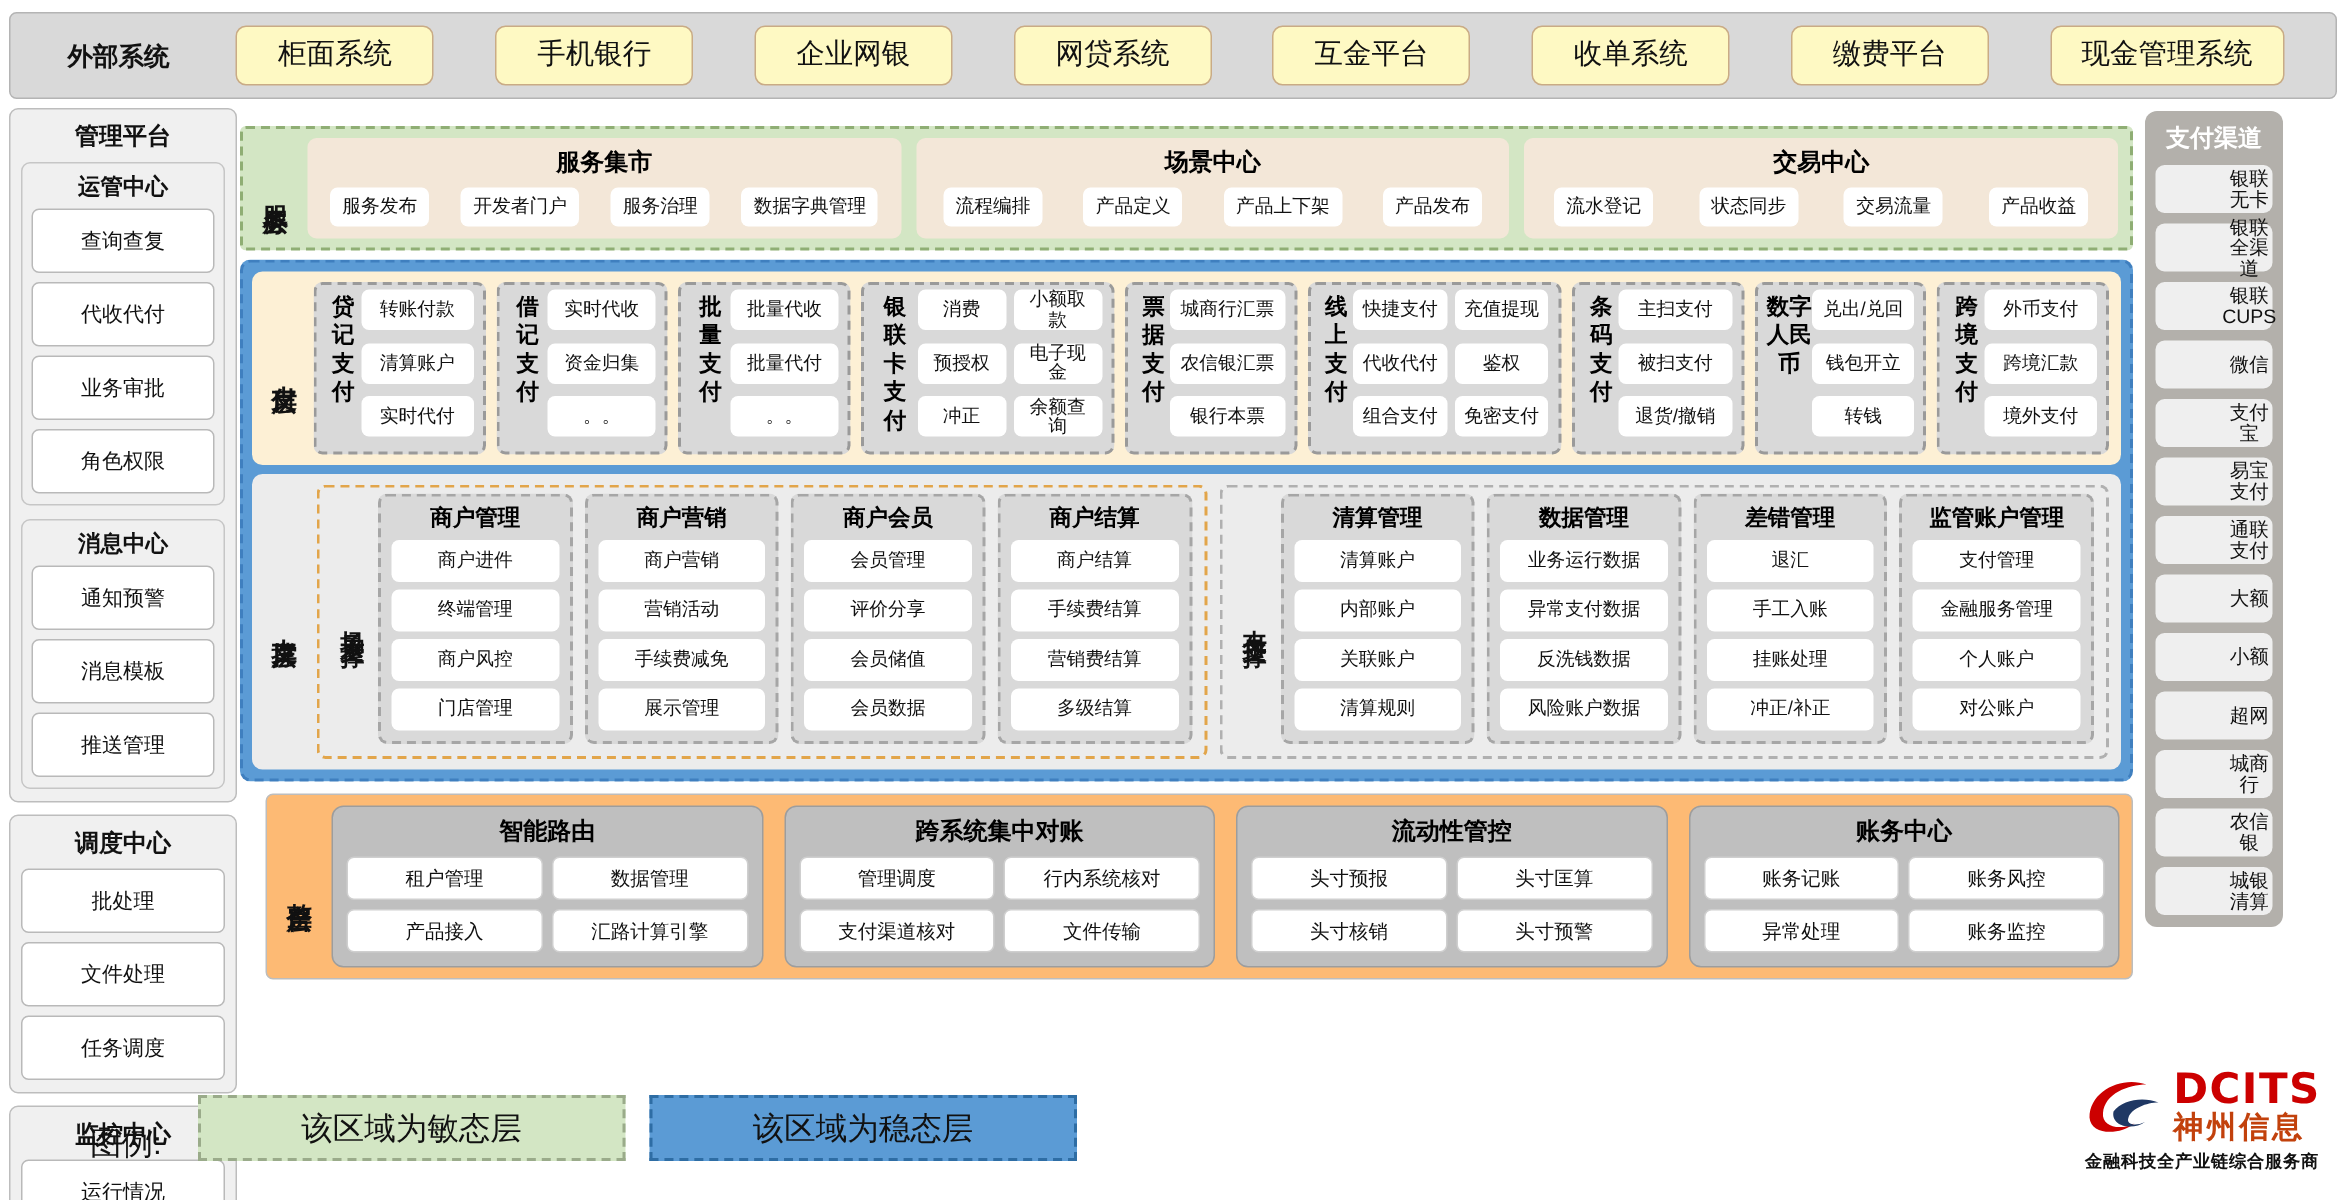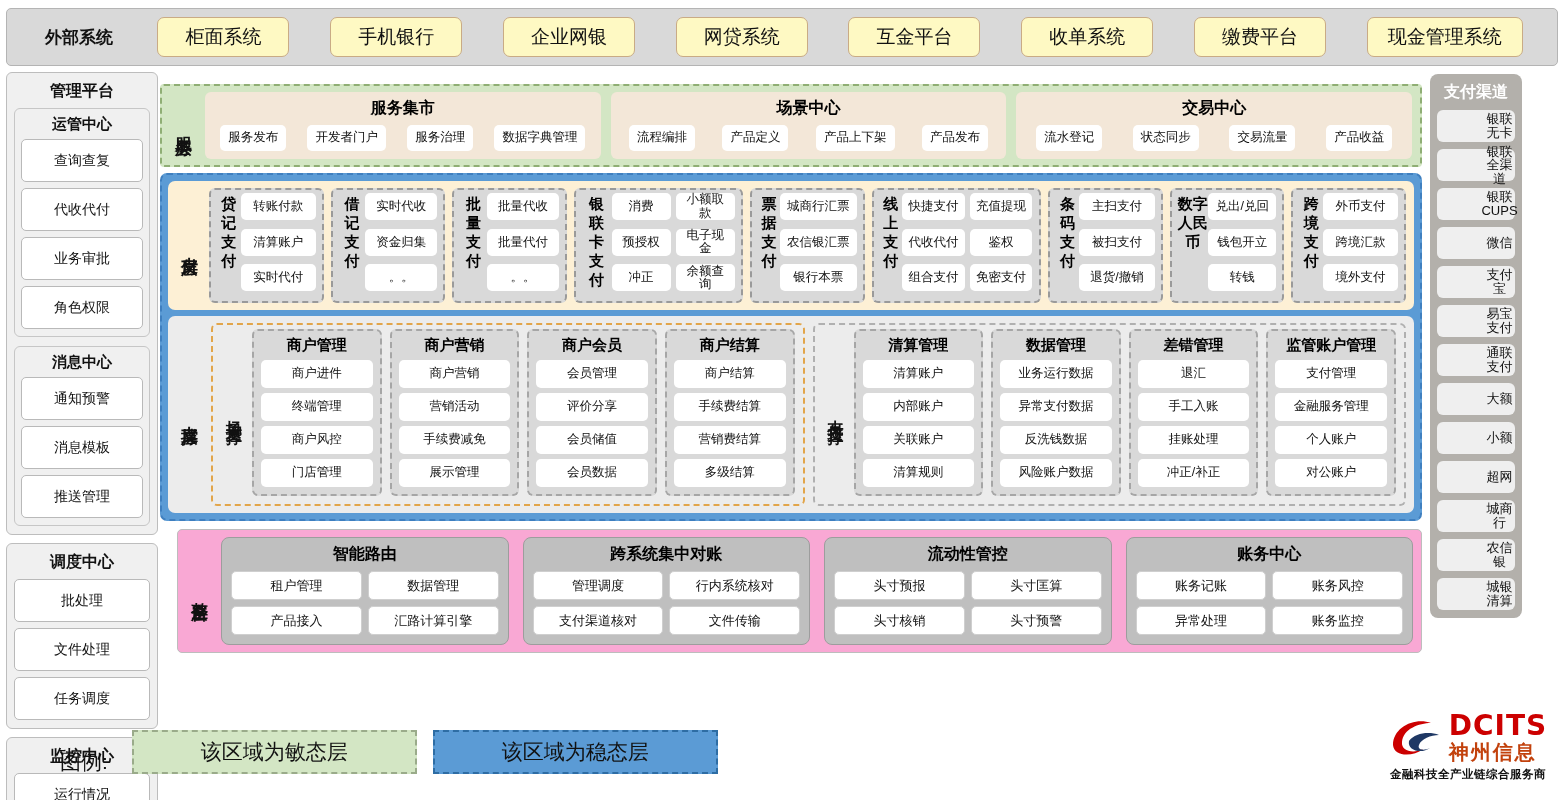--- a/index.html
+++ b/index.html
@@ -113,21 +113,21 @@
   .sc-title { text-align:center; font-weight:bold; font-size:15px; padding:2px 0 5px; }
   .sc-chip {
     width:100%; height:28px; background:#ffffff; border-radius:5px;
     font-size:12.5px; margin-bottom:5px;
   }
   .sc-chip:last-child { margin-bottom:0; }
   .vlabel-sm { font-size:16px; letter-spacing:3px; }
 
   
   .integ {
-    margin-top:8px; background:#f9a8d4; border:1px solid #bdbdbd;
+    margin-top:8px; background:#fdba74; border:1px solid #bdbdbd;
     border-radius:5px; padding:7px 8px; display:flex; align-items:stretch; gap:8px;margin-left:17px;
   }
   .integ-cards { display:flex; flex:1 1 auto; gap:14px; }
   .integ-card {
     flex:1 1 0; background:#bfbfbf; border:1px solid #9d9d9d; border-radius:8px;
     padding:4px 9px 9px;
   }
   .ic-title { text-align:center; font-weight:bold; font-size:16px; padding:2px 0 6px; }
   .ic-grid { display:flex; flex-wrap:wrap; gap:6px; }
   .ic-chip {

